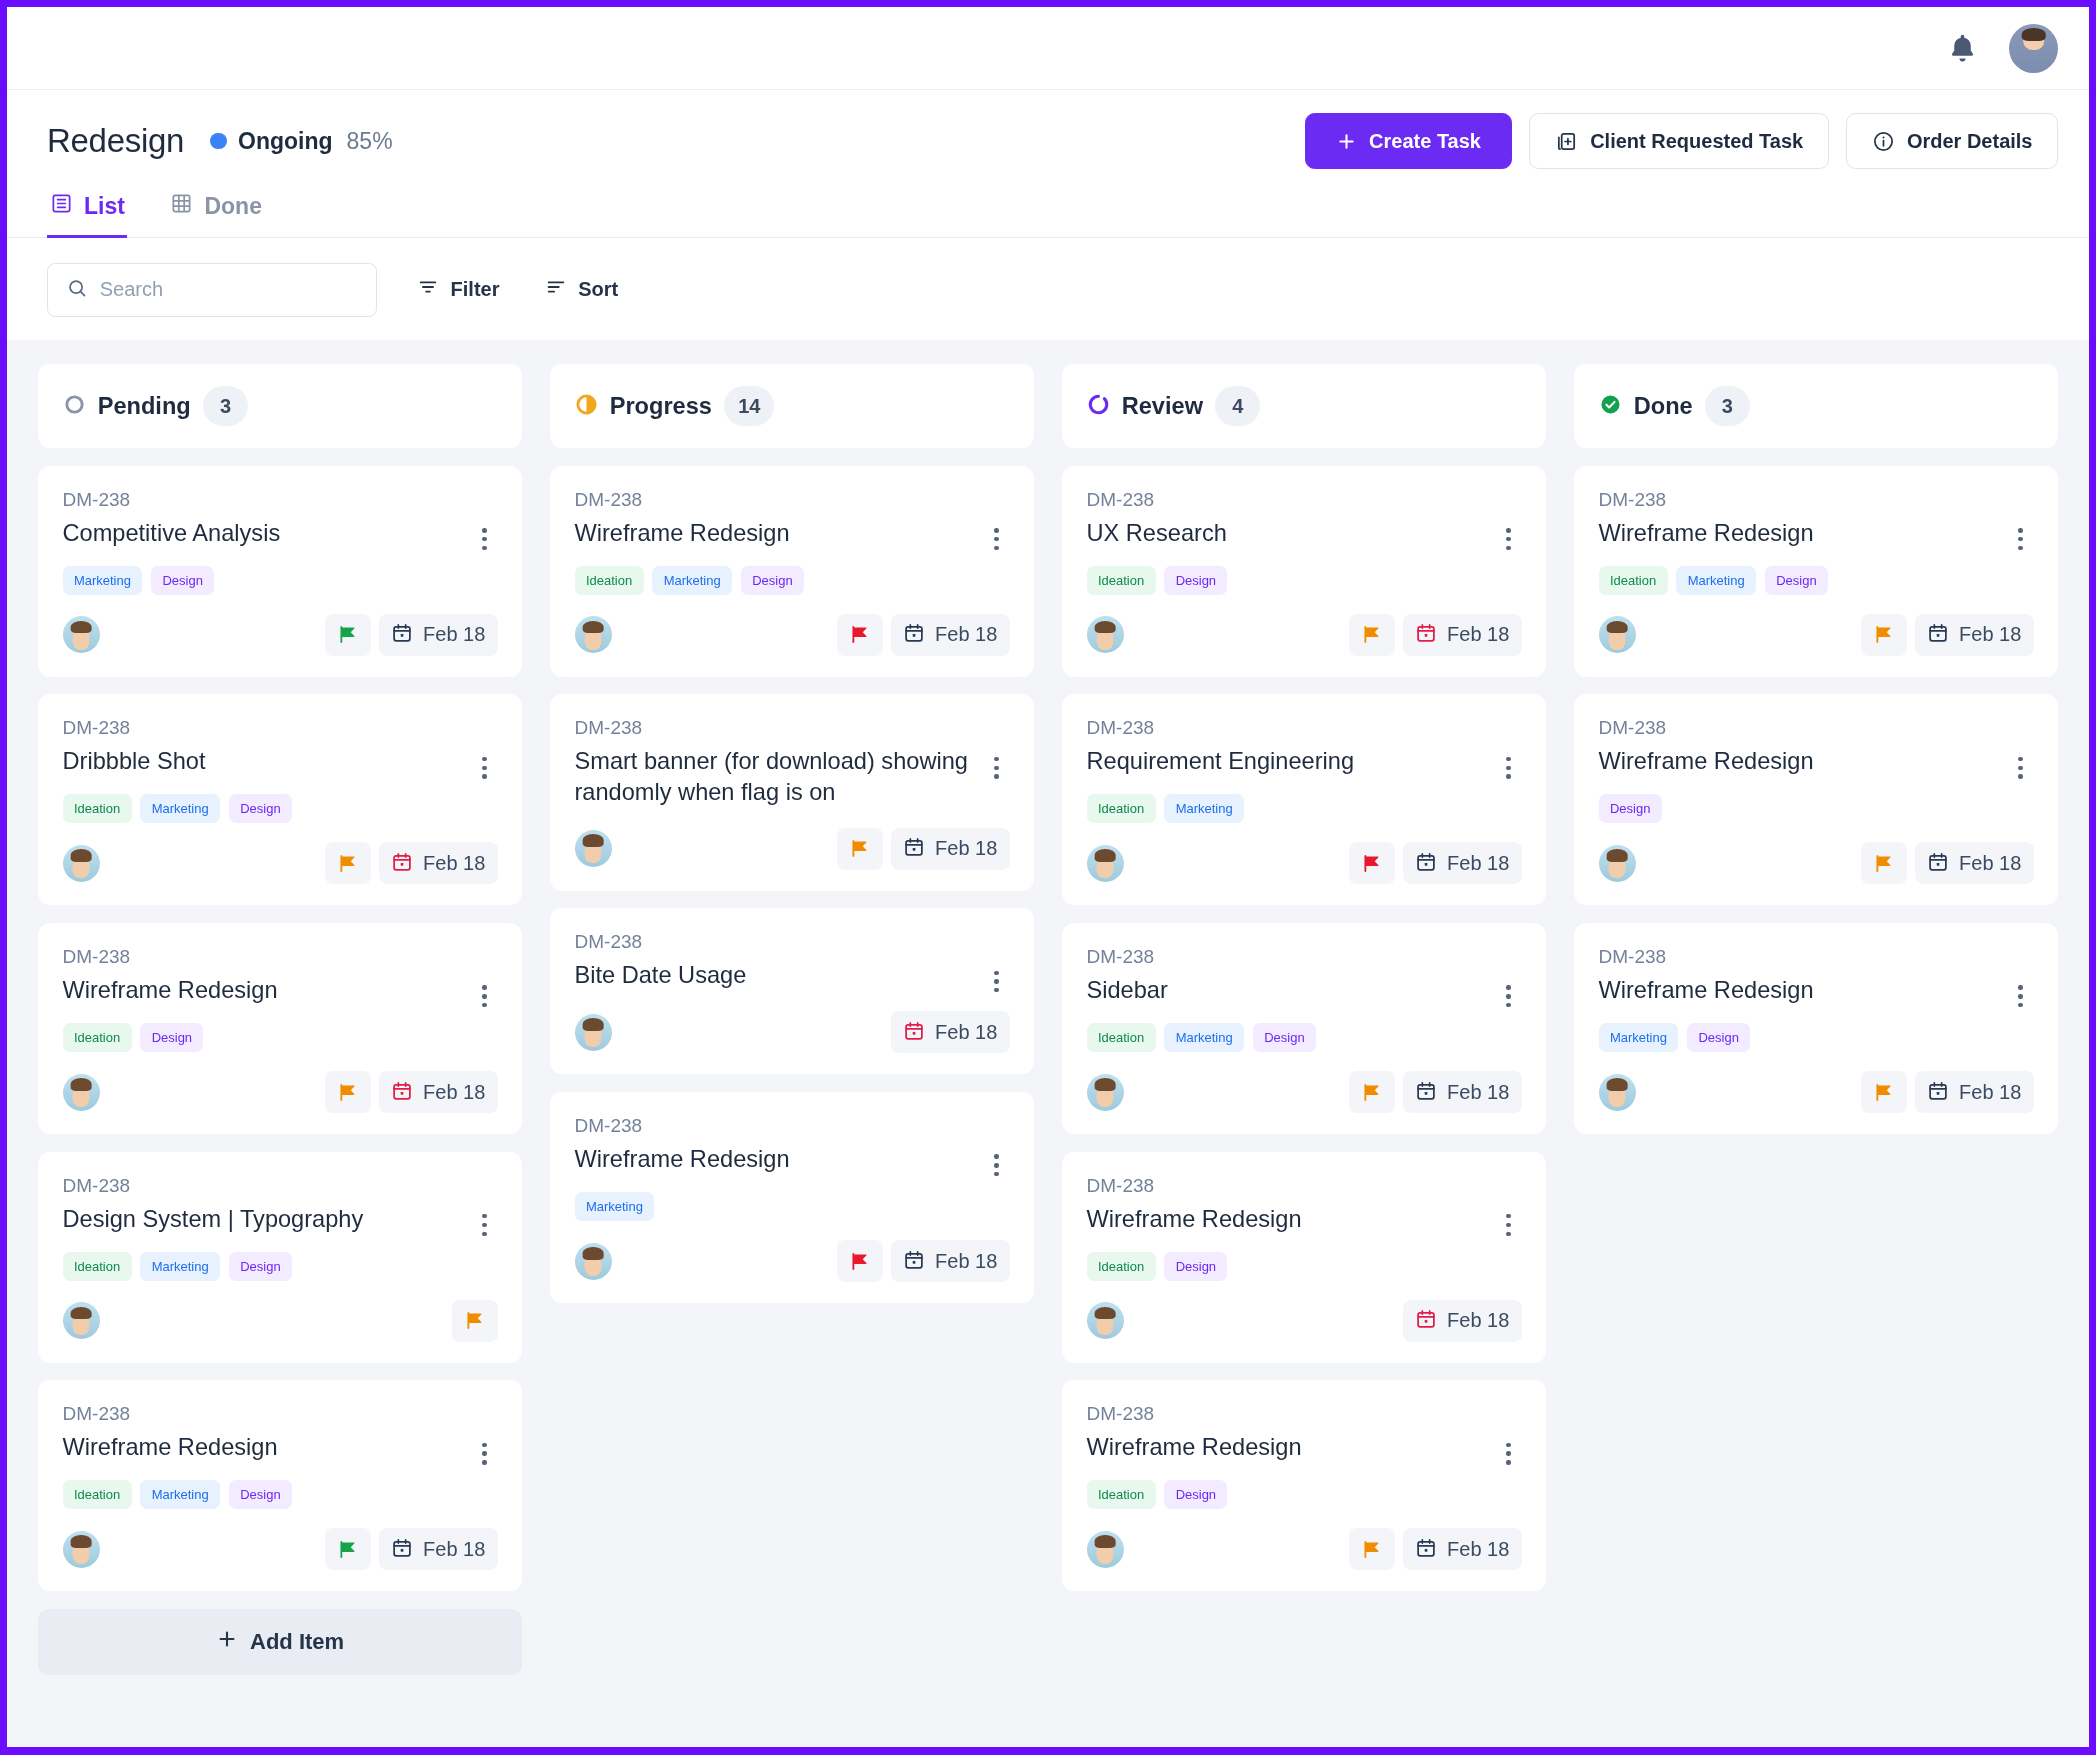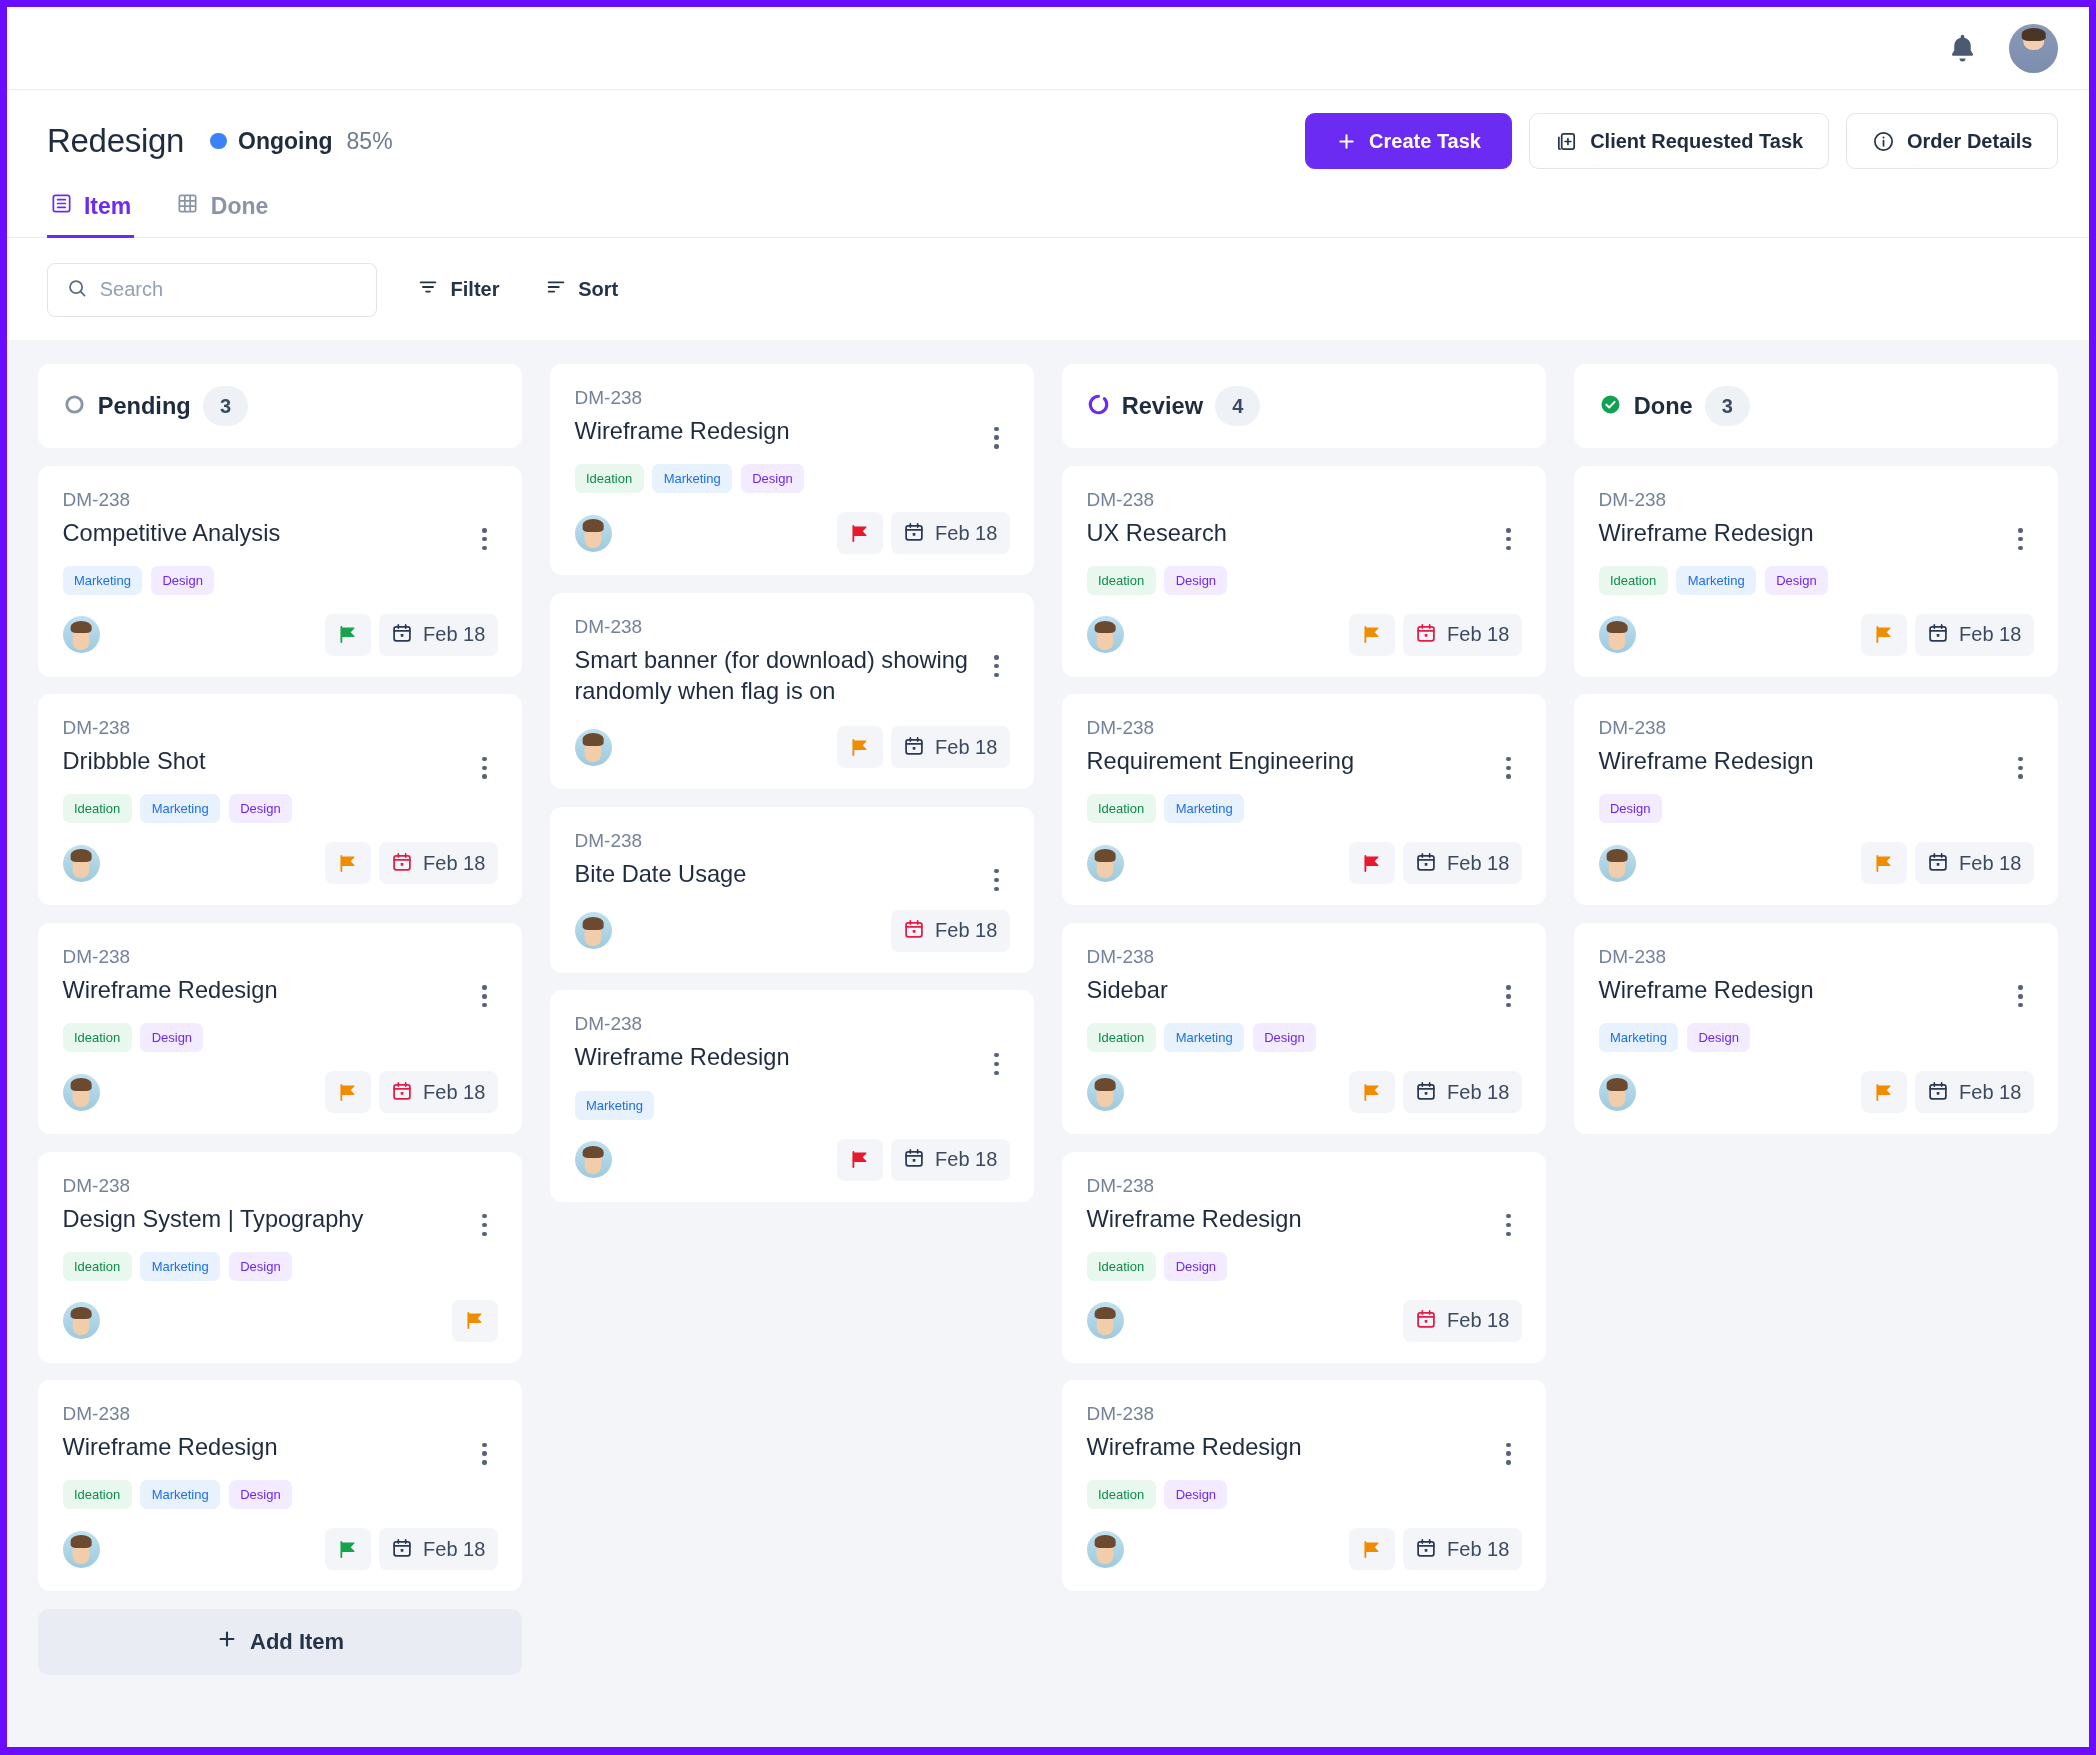--- a/index.html
+++ b/index.html
@@ -215,21 +215,21 @@
   </div>
 
   <div class="tabs">
     <div class="tab active">
       <span>
         <svg width="23" height="23" viewBox="0 0 24 24" fill="none" stroke="#6c2bf2" stroke-width="1.8">
           <rect x="3.5" y="3.5" width="17" height="17" rx="2.2"></rect>
           <path d="M8 8h8M8 12h8M8 16h8" stroke-linecap="round"></path>
         </svg>
       </span>
-      <span>Item</span>
+      <span>List</span>
     </div>
     <div class="tab">
       <span>
         <svg width="23" height="23" viewBox="0 0 24 24" fill="none" stroke="#8a94a6" stroke-width="1.8">
           <rect x="3.5" y="3.5" width="17" height="17" rx="2"></rect>
           <path d="M3.5 9.2h17M3.5 14.8h17M9.2 3.5v17M14.8 3.5v17"></path>
         </svg>
       </span>
       <span>Done</span>
     </div>
@@ -433,20 +433,28 @@
           </div>
         </div>
         <button class="add-item">
           <span><svg width="22" height="22" viewBox="0 0 24 24" fill="none" stroke="#26344a" stroke-width="2.3" stroke-linecap="round">
               <path d="M12 5v14M5 12h14"></path>
             </svg></span>
           <span>Add Item</span>
         </button>
       </div>
       <div class="col">
+        <div class="col-head">
+          <span><svg width="23" height="23" viewBox="0 0 24 24">
+              <circle cx="12" cy="12" r="9" fill="none" stroke="#f0a81e" stroke-width="3"></circle>
+              <path d="M12 3a9 9 0 0 1 0 18z" fill="#f0a81e"></path>
+            </svg></span>
+          <span class="col-name">Progress</span>
+          <span class="col-count">14</span>
+        </div>
         <div class="card">
           <div class="card-id">DM-238</div>
           <div class="card-top">
             <div class="card-title">Wireframe Redesign</div>
             <div class="kebab">
               <i></i>
               <i></i>
               <i></i>
             </div>
           </div>

